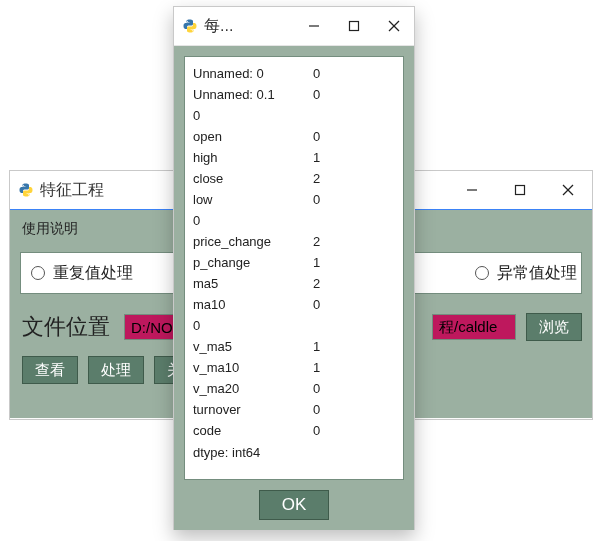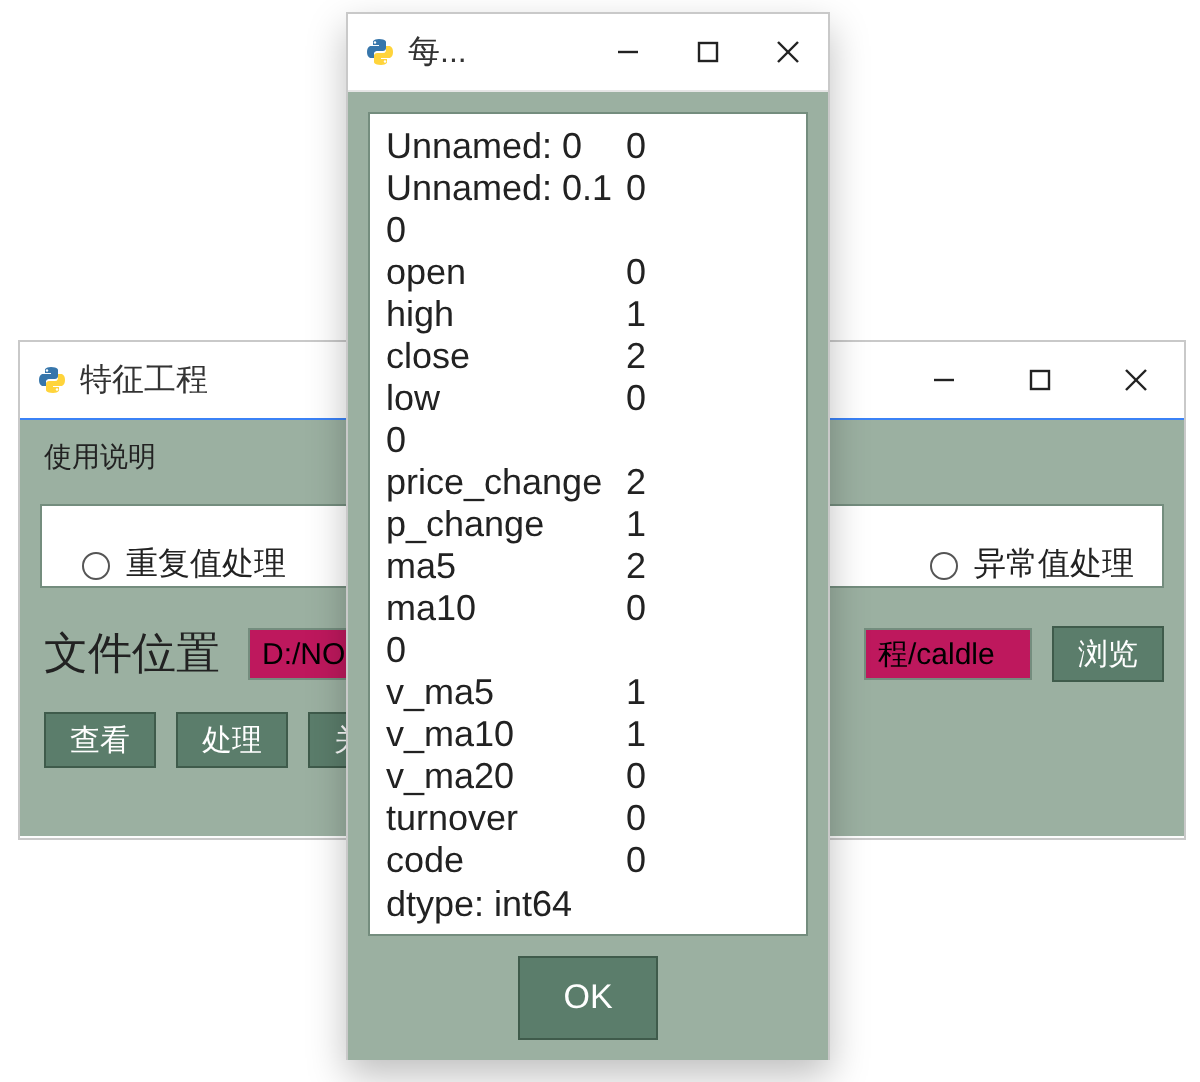--- a/index.html
+++ b/index.html
@@ -9,47 +9,47 @@
   .win-back{position:absolute;left:9px;top:170px;width:582px;height:248px;border:1px solid #c9c9c9;background:#fcfcfc;}
   .win-back .titlebar{height:38px;background:#fff;border-bottom:1px solid #3b82f6;display:flex;align-items:center;}
   .win-back .title{display:flex;align-items:center;padding-left:8px;font-size:16px;color:#333;}
   .tb-spacer{flex:1;}
   .tb-btn{width:48px;height:38px;display:flex;align-items:center;justify-content:center;color:#333;}
   .tb-btn svg{width:12px;height:12px;stroke:#222;stroke-width:1.2;fill:none;}
   .py-icon{width:16px;height:16px;margin-right:6px;}
 
   .win-back .body{background:#9bb0a1;height:208px;padding:8px 10px 0 10px;box-sizing:border-box;}
   .hint{font-size:14px;color:#222;margin:2px 0 14px 2px;}
-  .opt-bar{background:#fff;border:1px solid #748d7e;height:42px;display:flex;align-items:flex-end;padding:0 14px;box-sizing:border-box;margin-bottom:18px;}
+  .opt-bar{background:#fff;border:1px solid #748d7e;height:42px;display:flex;align-items:center;padding:0 4px;box-sizing:border-box;margin-bottom:18px;}
   .radio{display:flex;align-items:center;font-size:16px;color:#222;}
   .radio .circ{width:12px;height:12px;border:1px solid #555;border-radius:50%;margin:0 8px 0 6px;background:#fff;}
   .opt-spacer{flex:1;}
   .file-row{display:flex;align-items:center;margin-bottom:14px;}
   .file-label{font-size:22px;color:#222;margin:0 14px 0 2px;white-space:nowrap;}
   .file-input{height:26px;border:1px solid #748d7e;background:#be185d;font-size:15px;padding:0 6px;box-sizing:border-box;font-family:inherit;}
   .file-left{width:108px;}
   .file-right{width:84px;margin-left:auto;}
   .browse{margin-left:10px;}
   .btn{background:#5b7d6b;color:#fff;border:1px solid #3f5b4b;height:28px;font-size:15px;padding:0 12px;display:inline-flex;align-items:center;justify-content:center;font-family:inherit;}
   .btn-row{display:flex;gap:10px;margin-left:2px;}
 
   
   .win-front{position:absolute;left:173px;top:6px;width:240px;height:522px;border:1px solid #c9c9c9;background:#fcfcfc;box-shadow:0 8px 18px rgba(0,0,0,.25);}
   .win-front .titlebar{height:38px;background:#fff;border-bottom:1px solid #e5e5e5;display:flex;align-items:center;}
   .win-front .title{display:flex;align-items:center;padding-left:8px;font-size:16px;color:#333;white-space:nowrap;overflow:hidden;}
   .win-front .tb-btn{width:40px;}
 
   .win-front .body{background:#9bb0a1;padding:10px;box-sizing:border-box;height:484px;display:flex;flex-direction:column;}
-  .series-box{background:#fff;border:1px solid #748d7e;flex:1;padding:6px 8px;font-family:Arial,Helvetica,sans-serif;font-size:18px;line-height:21px;color:#222;overflow:hidden;box-sizing:border-box;}
+  .series-box{background:#fff;border:1px solid #748d7e;flex:1;padding:6px 8px;font-family:Arial,Helvetica,sans-serif;font-size:13px;line-height:21px;color:#222;overflow:hidden;box-sizing:border-box;}
   .series-row{display:flex;}
   .series-name{width:120px;white-space:nowrap;}
   .series-val{width:30px;text-align:left;}
   .dtype{margin-top:1px;}
   .ok-wrap{display:flex;justify-content:center;margin-top:10px;}
-  .ok-btn{background:#5b7d6b;color:#fff;border:1px solid #3f5b4b;width:70px;height:42px;font-size:17px;font-family:inherit;}
+  .ok-btn{background:#5b7d6b;color:#fff;border:1px solid #3f5b4b;width:70px;height:30px;font-size:17px;font-family:inherit;}
 </style>
 </head>
 <body>
 
 <div class="win-back">
   <div class="titlebar">
     <div class="title">
       <span class="py-icon">
         <svg viewBox="0 0 32 32">
             <path fill="#3776ab" d="M15 3c-6 0-6 3-6 3v3h6v1H7c0 0-4 0-4 6s4 6 4 6h3v-4c0-3 3-3 3-3h6c3 0 3-3 3-3V6c0 0 0-3-7-3z"></path>

